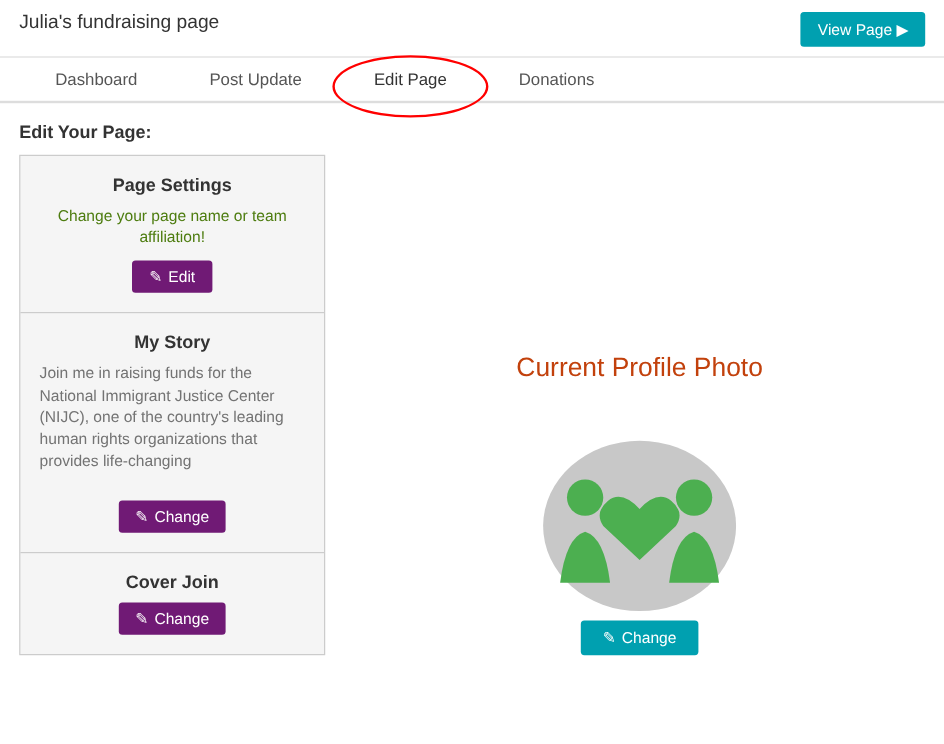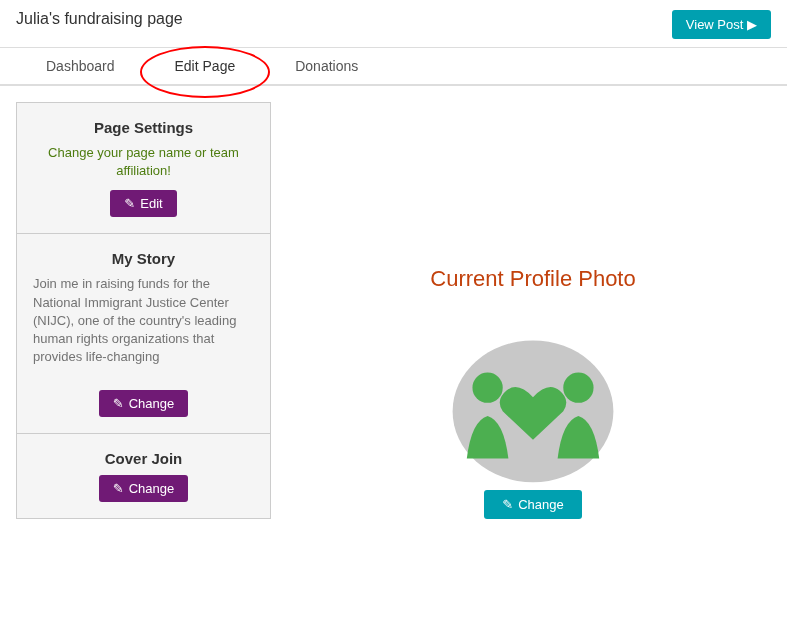--- a/index.html
+++ b/index.html
@@ -173,33 +173,35 @@
     .people-svg {
       width: 190px;
       height: 175px;
     }
   </style>
 </head>
 <body>
 
 <div class="header">
   <span class="header-title">Julia's  fundraising page</span>
-  <button class="view-page-btn">View Post ▶</button>
+  <button class="view-page-btn">View Page ▶</button>
 </div>
 
 <div class="tabs">
   <button class="tab">Dashboard</button>
+  <button class="tab">Post Update</button>
   <div class="tab-edit-page-wrapper">
     <button class="tab active">Edit Page</button>
     <div class="tab-circle"></div>
   </div>
   <button class="tab">Donations</button>
 </div>
 
 <div class="page-content">
+  <div class="edit-your-page-label">Edit Your Page:</div>
 
   <div class="main-layout">
 
     <div class="sidebar">
 
       <div class="sidebar-section">
         <div class="section-title">Page Settings</div>
         <div class="section-desc">Change your page name or team affiliation!</div>
         <button class="edit-btn">
           <span class="icon-edit"></span>

